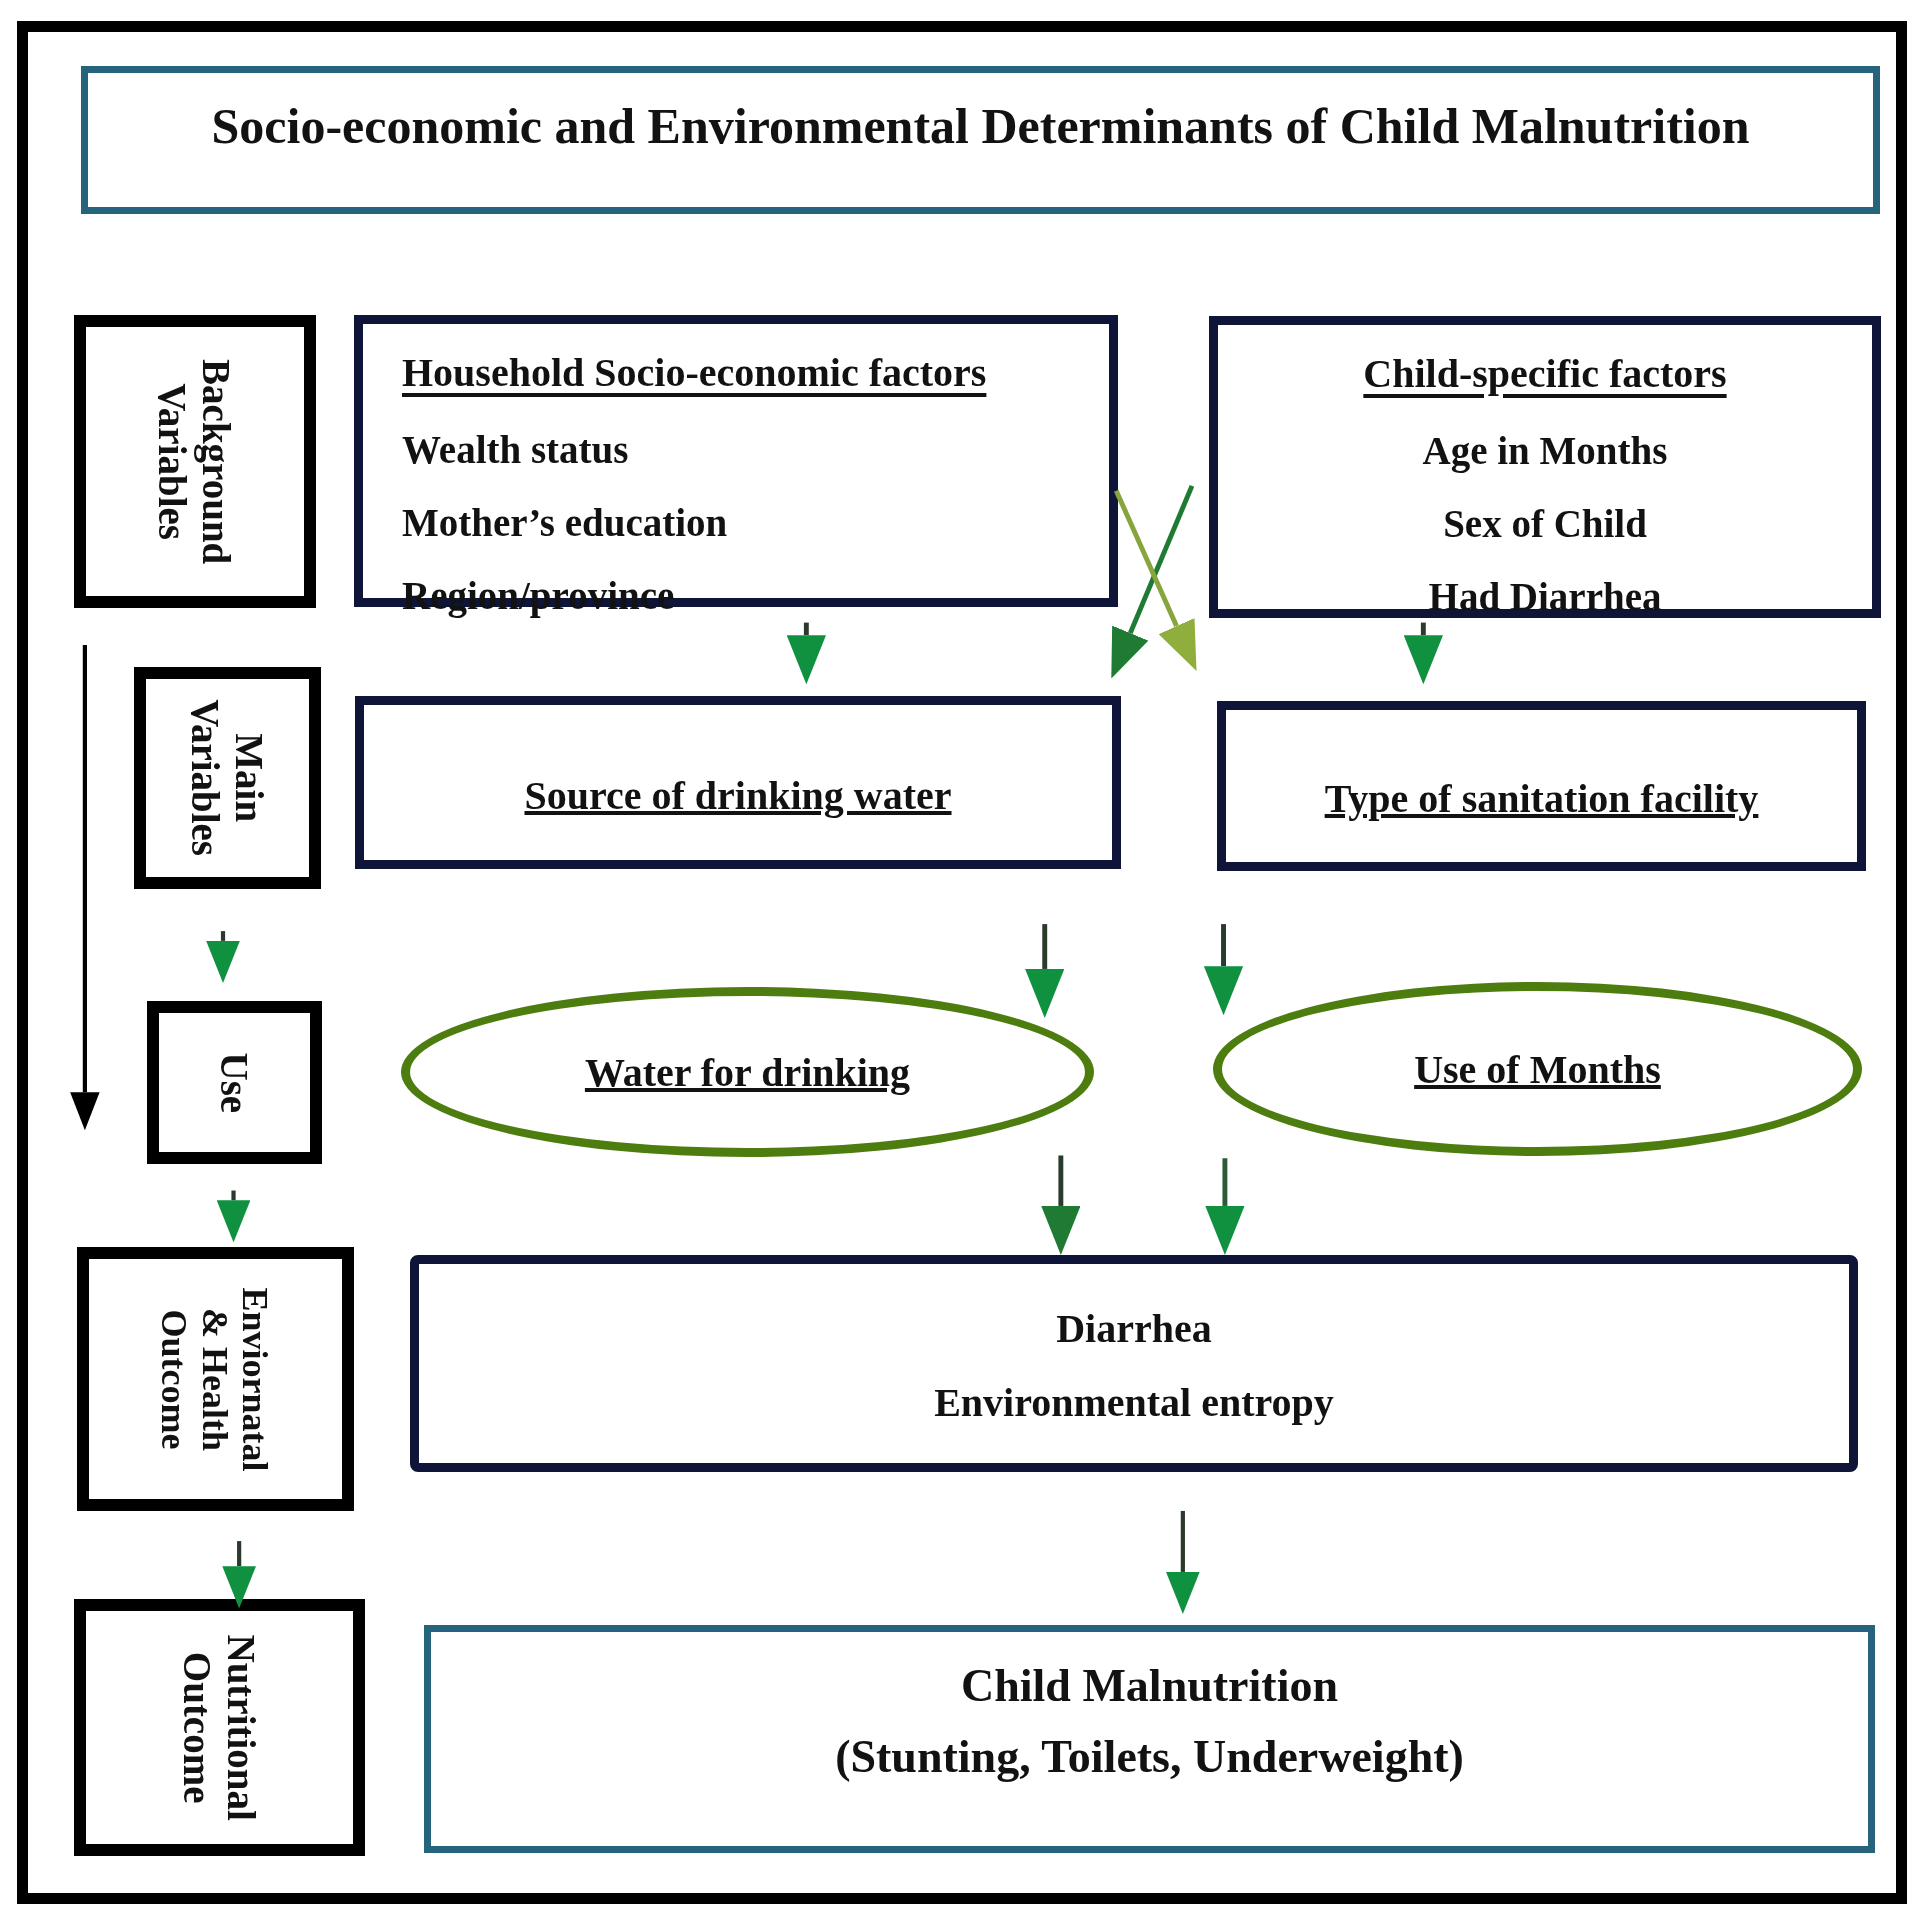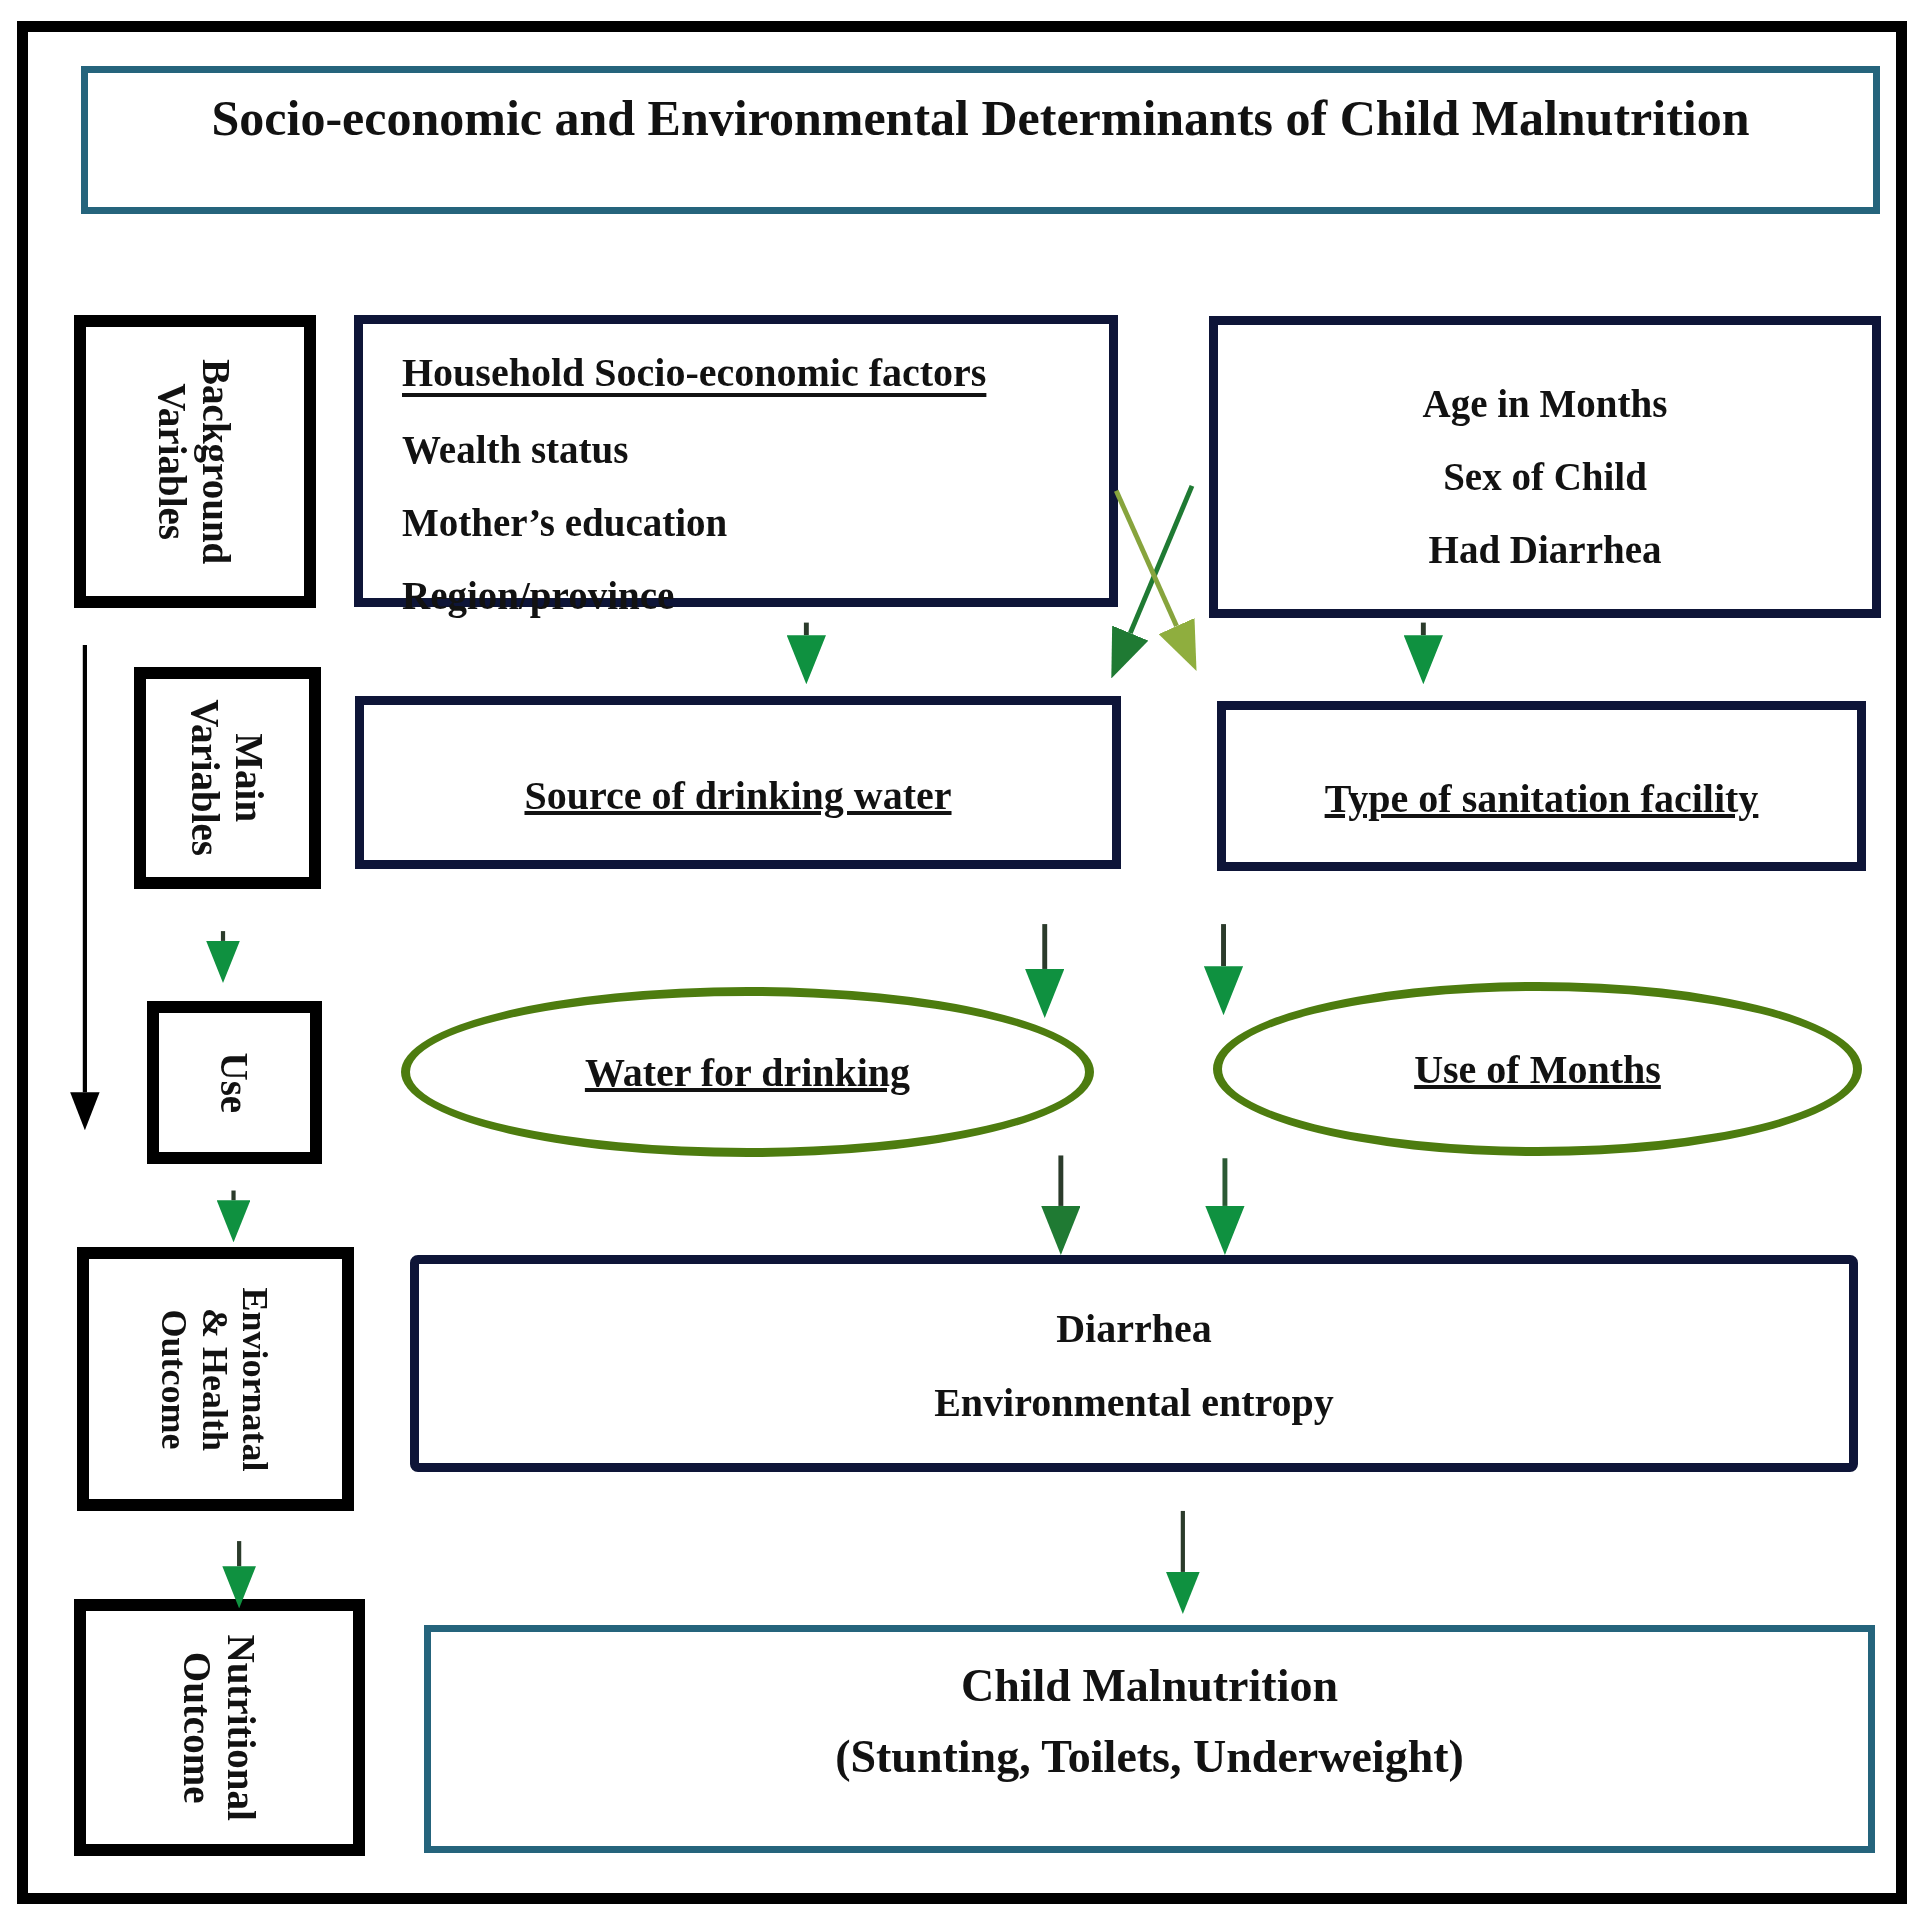--- a/index.html
+++ b/index.html
@@ -11,21 +11,21 @@
   .abs{position:absolute;box-sizing:border-box;}
   .frame{border:11.2px solid #000000;}
   .tealbox{border:7px solid #25647c;background:#ffffff;}
   .navybox{border:9px solid #0e1538;background:#ffffff;}
   .blackbox{border:12.6px solid #000000;background:#ffffff;}
   .ellipse{border:9px solid #4d7c0f;border-radius:50%;background:#ffffff;}
   .center{display:flex;align-items:center;justify-content:center;}
   .rot{transform:rotate(90deg);white-space:nowrap;text-align:center;}
   .rot span{display:block;line-height:1.12;}
   .heading-underline{text-decoration:underline;text-decoration-thickness:3.5px;text-underline-offset:7px;}
-  .title-text{font-size:50px;white-space:nowrap;text-align:center;padding-top:16px;}
+  .title-text{font-size:50px;white-space:nowrap;text-align:center;padding-top:24px;}
   .big-label{font-size:40px;text-decoration:underline;}
   .side-font{font-size:39px;}
   .env-font{font-size:36px;}
   .list-item{font-size:39px;line-height:1.0;margin-top:34px;}
   .hh-pad{padding:25px 14px 0 39px;}
   .ch-pad{padding:25px 14px 0 14px;text-align:center;}
   .dia-line{font-size:40px;line-height:1.85;text-align:center;}
   .mal-line{font-size:46px;line-height:1.55;text-align:center;}
   svg{position:absolute;left:0;top:0;z-index:5;pointer-events:none;}
   .z2{z-index:2;}
@@ -49,20 +49,21 @@
   </div>
 
   <div class="abs navybox z2 hh-pad" style="left:354px;top:315px;width:764px;height:292px;">
     <div class="big-label heading-underline">Household Socio-economic factors</div>
     <div class="list-item">Wealth status</div>
     <div class="list-item">Mother’s education</div>
     <div class="list-item">Region/province</div>
   </div>
 
   <div class="abs navybox z2 ch-pad" style="left:1209px;top:316px;width:672px;height:302px;">
+    <div class="big-label heading-underline">Child-specific factors</div>
     <div class="list-item">Age in Months</div>
     <div class="list-item">Sex of Child</div>
     <div class="list-item">Had Diarrhea</div>
   </div>
 
   <div class="abs blackbox center z2" style="left:134px;top:667px;width:187px;height:222px;">
     <div class="rot side-font">
       <span>Main</span>
       <span>Variables</span>
     </div>

